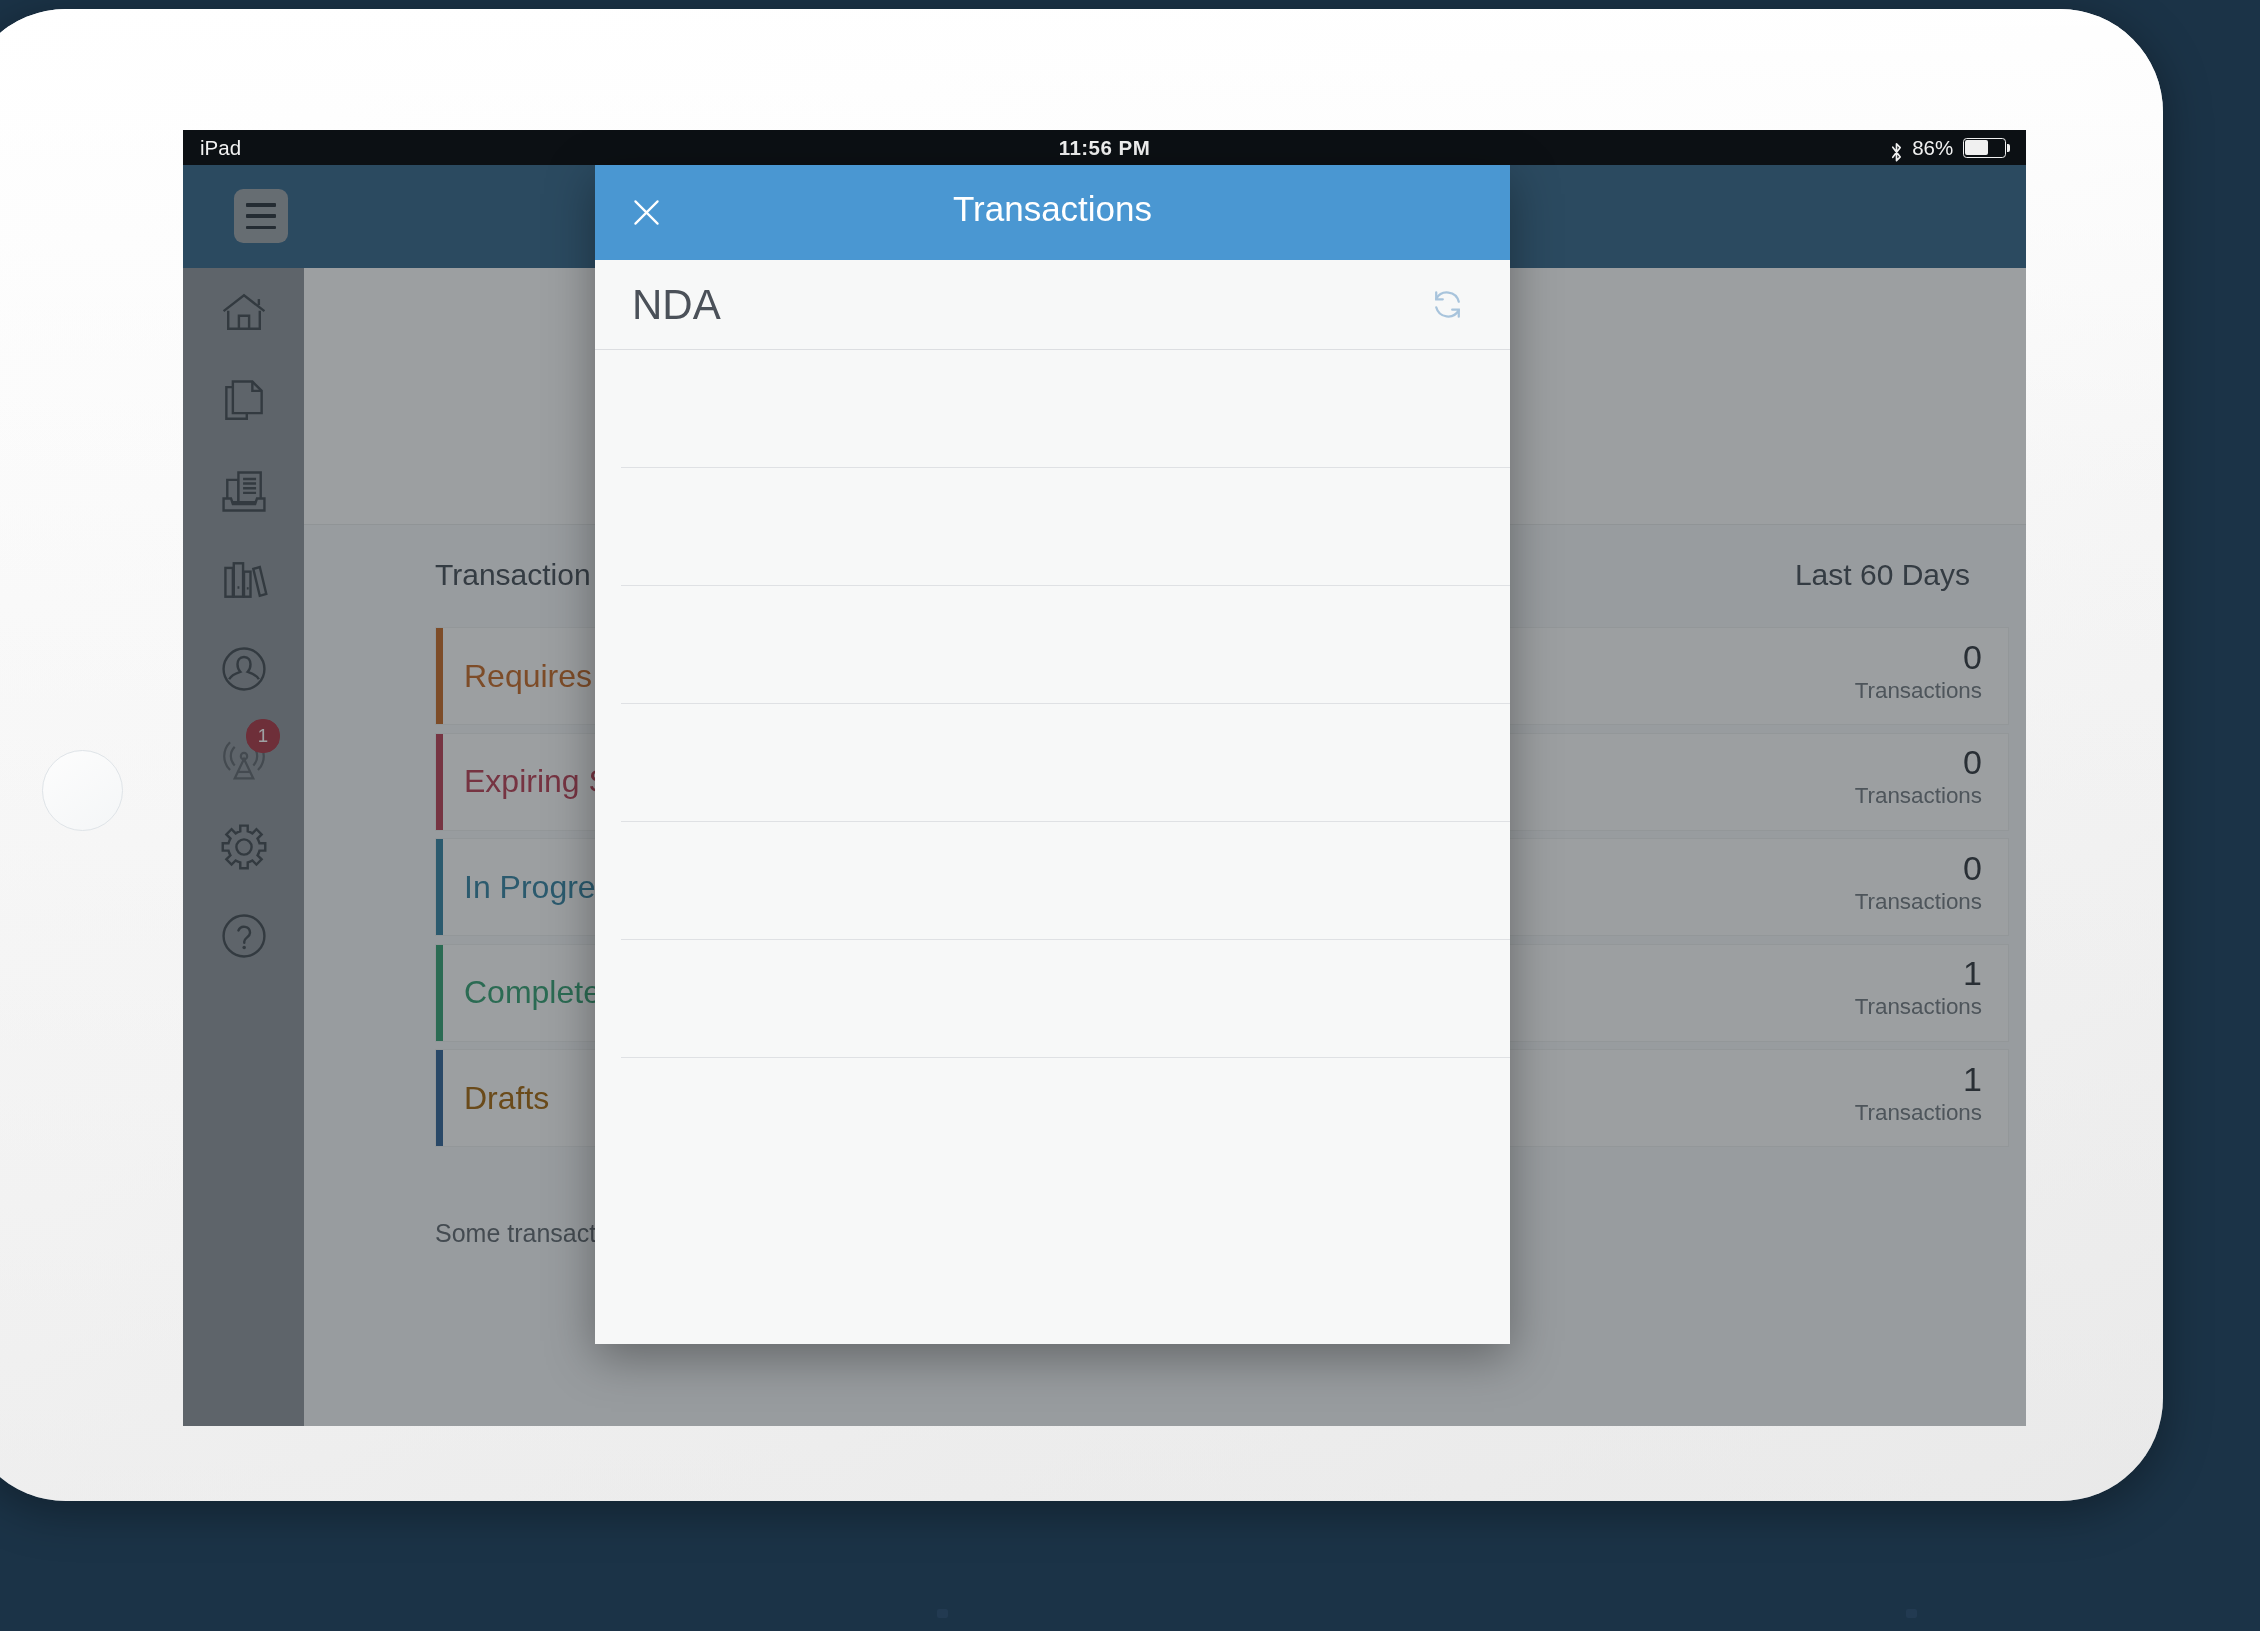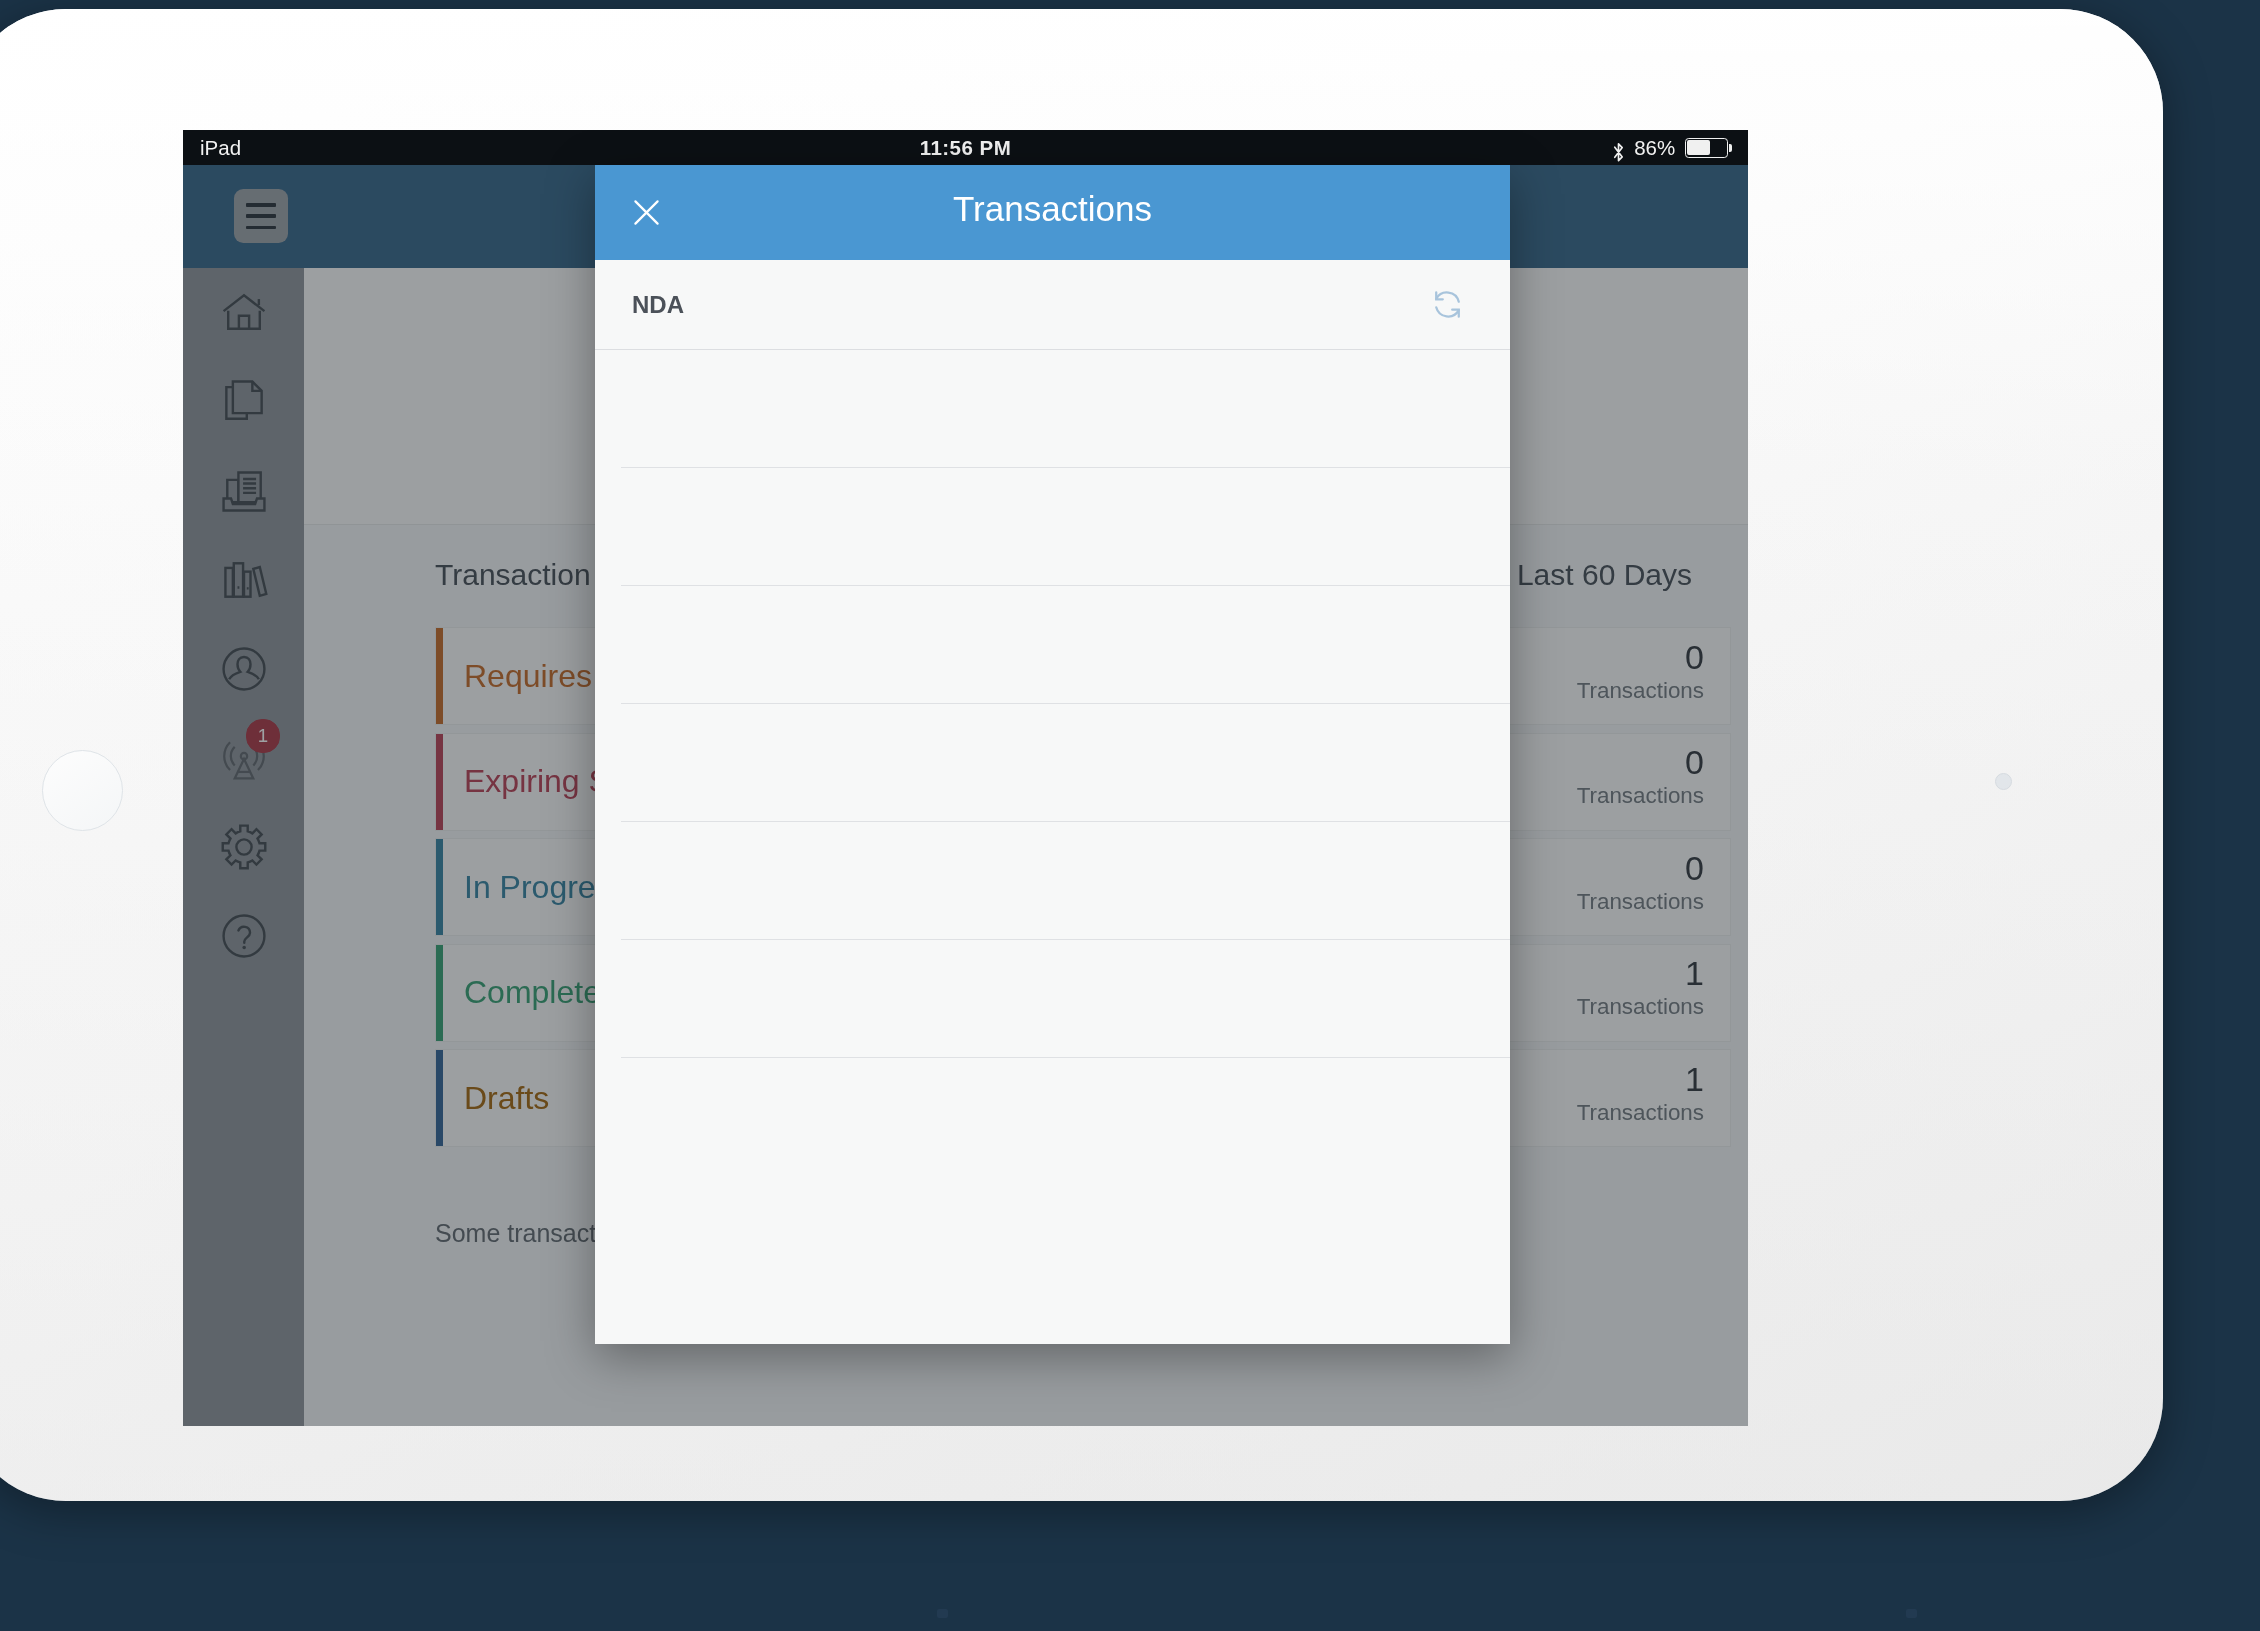--- a/index.html
+++ b/index.html
@@ -34,21 +34,21 @@
   }
   .camera-dot{
     position:absolute;left:2032px;top:764px;
     width:15px;height:15px;border-radius:50%;
     background:#e2e6ea;border:0.9px solid #d6dbe0;
   }
 
   
   .screen{
     position:absolute;left:220px;top:121px;
-    width:1565px;height:1296px;
+    width:1843px;height:1296px;
     background:#f5f6f7;
     overflow:hidden;
   }
 
   
   .statusbar{
     position:absolute;left:0;top:0;width:100%;height:35px;
     background:#0c1014;color:#f2f2f2;
     font-size:20.5px;line-height:35px;
   }
@@ -166,21 +166,21 @@
   }
   .modal-title{
     position:absolute;left:0;right:0;top:24px;text-align:center;
     color:#ffffff;font-size:35px;font-weight:300;
   }
   .modal-search-row{
     position:relative;height:89px;display:flex;align-items:center;
     border-bottom:0.9px solid #dcdee1;
   }
   .modal-search-text{
-    margin-left:37px;color:#4b5159;font-size:24px;font-weight:700;
+    margin-left:37px;color:#4b5159;font-size:42px;font-weight:400;
   }
   .modal-refresh{
     position:absolute;right:39px;top:20.5px;width:47px;height:47px;
   }
   .modal-list{position:relative;}
   .modal-list-row{
     height:117px;border-bottom:0.9px solid #dfe1e4;margin-left:26px;
   }
   .modal-list-row:last-child{border-bottom:none;}
 

